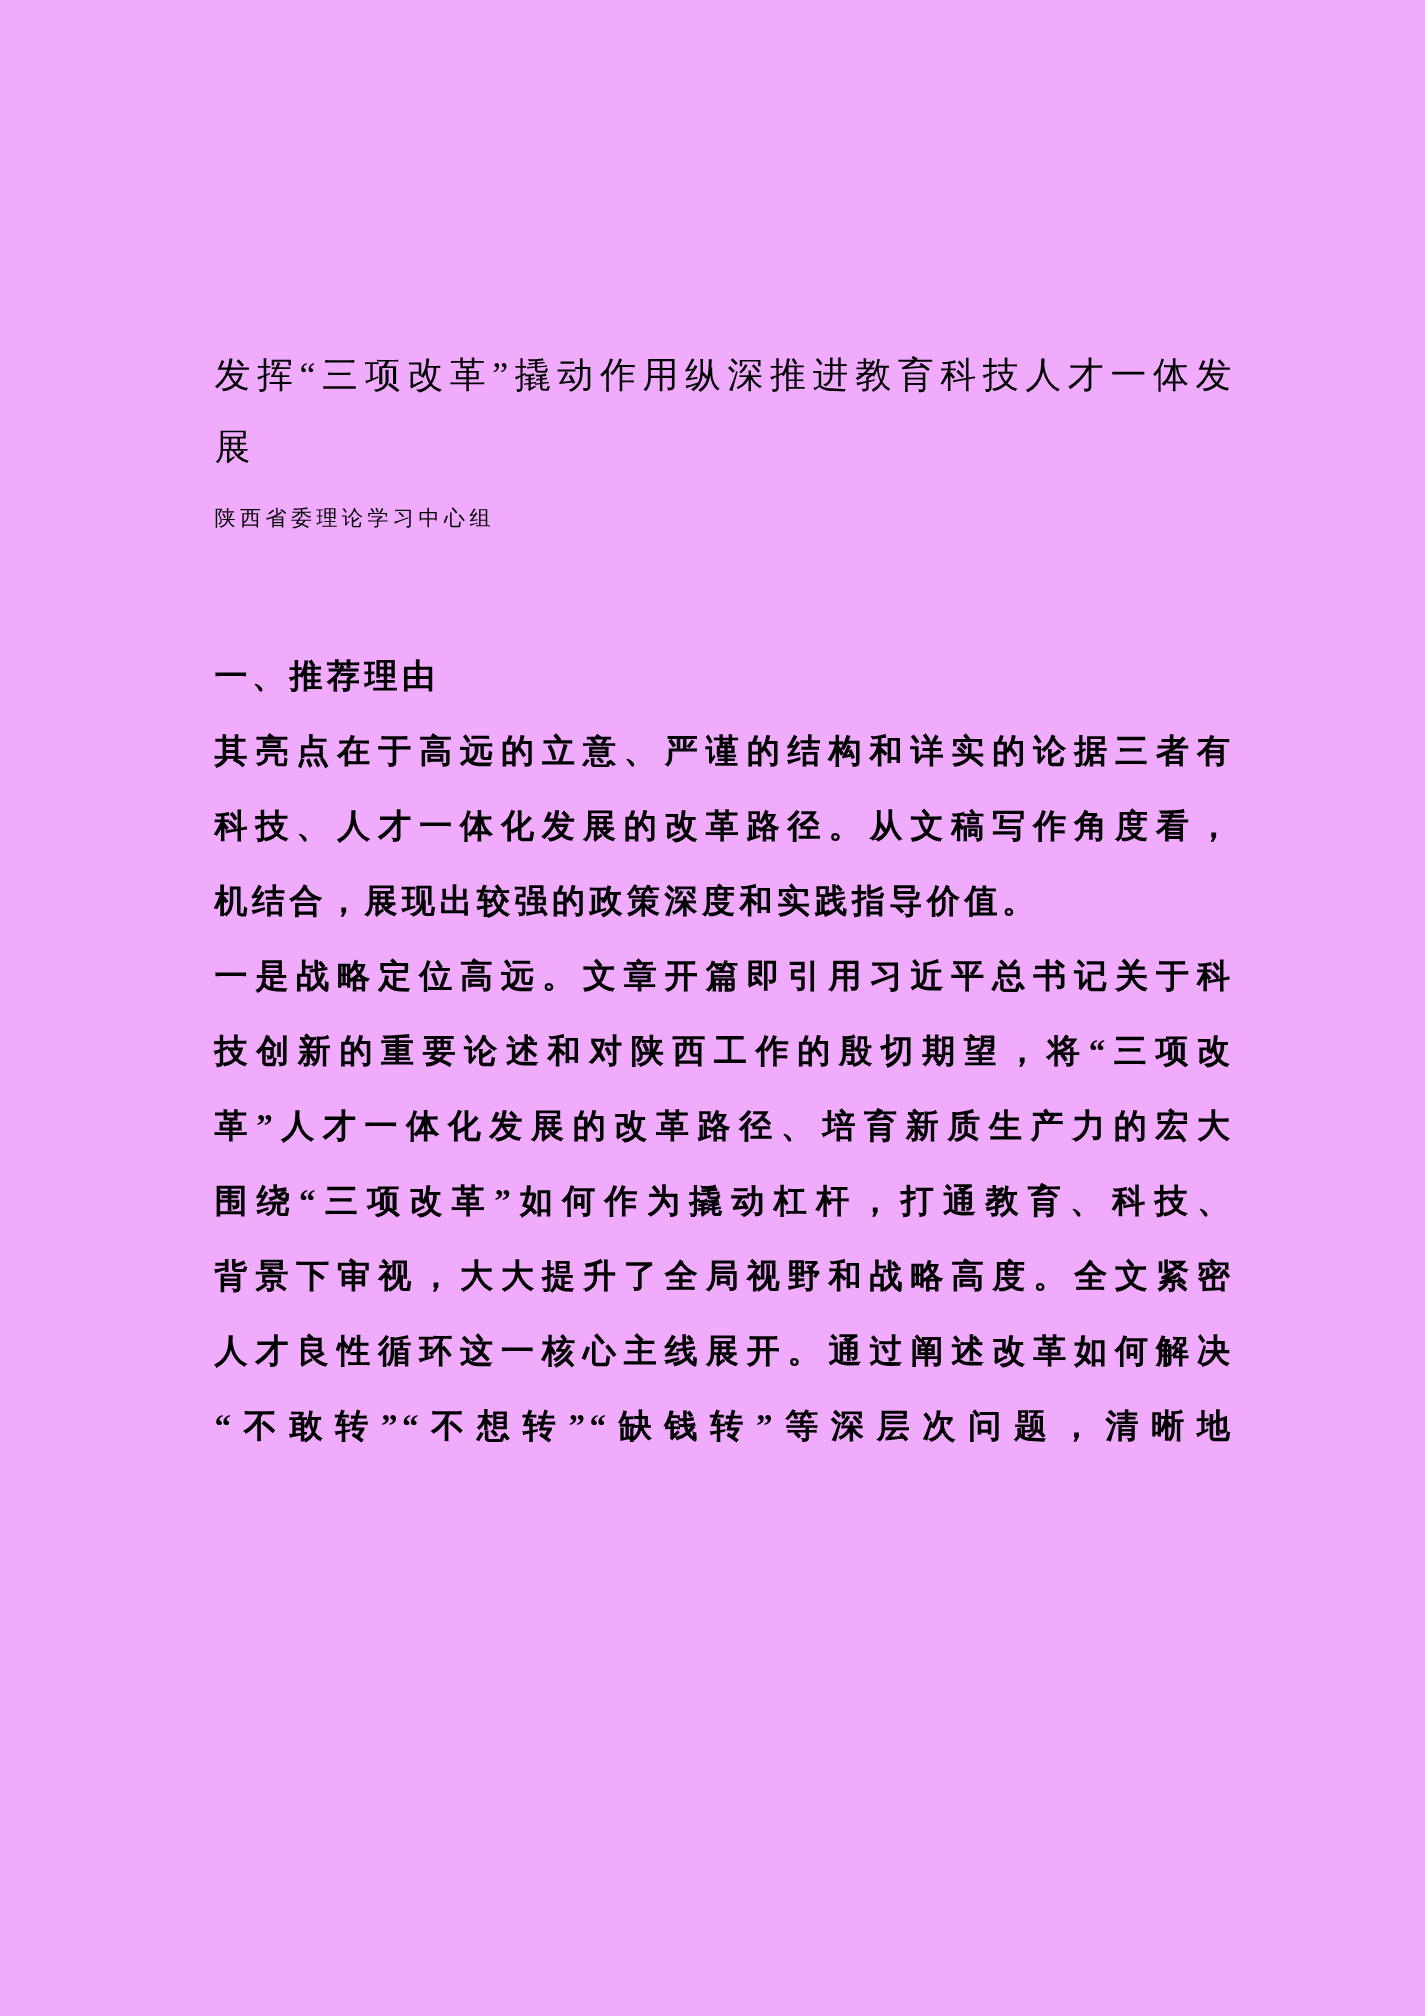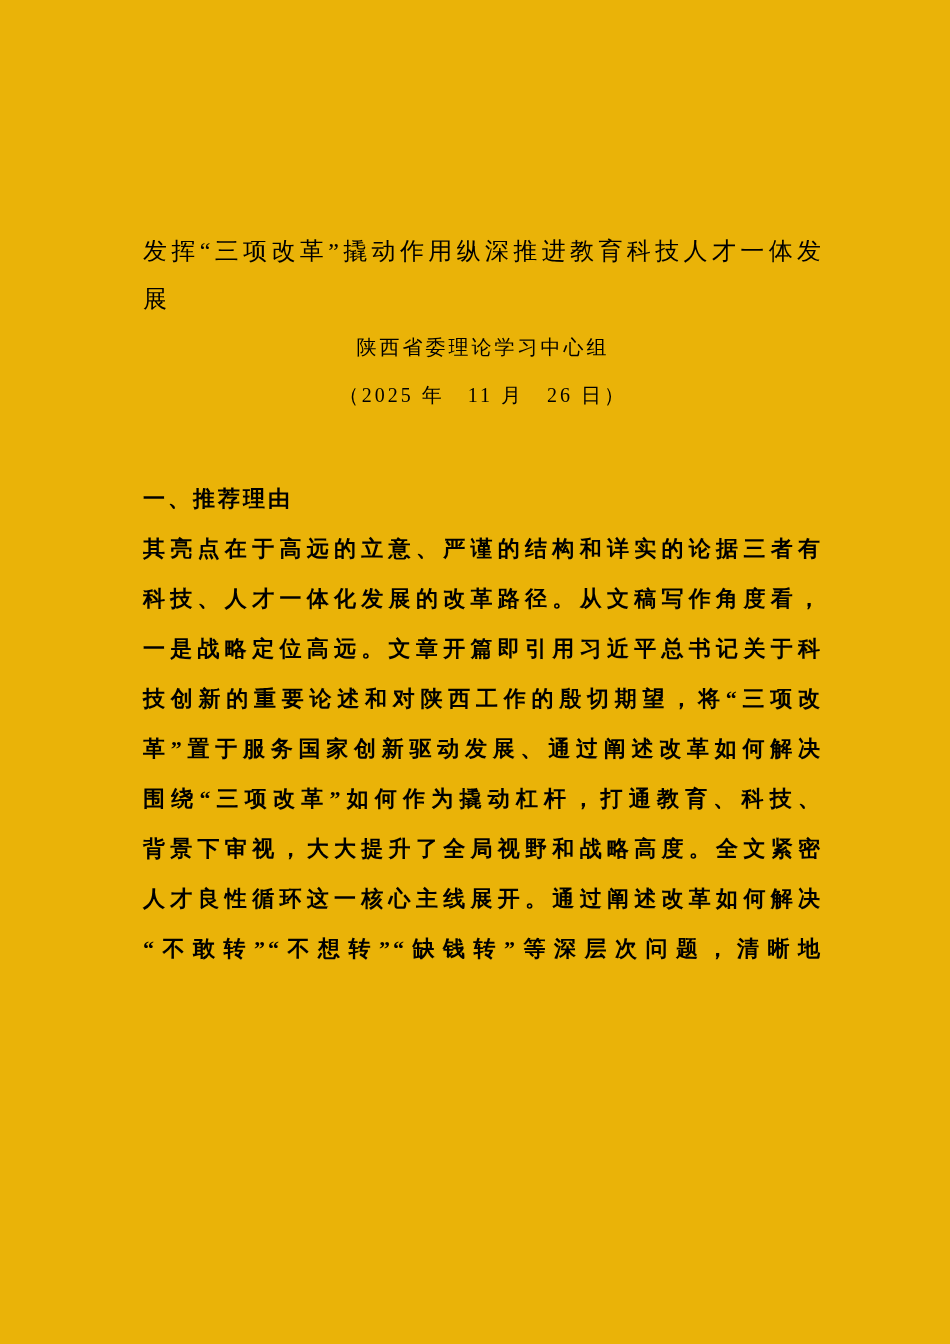--- a/index.html
+++ b/index.html
@@ -12,38 +12,37 @@
     height: 1344px;
     overflow: hidden;
     color: #000000;
     font-family: "Liberation Serif", "DejaVu Serif", serif;
   }
   .page {
     box-sizing: border-box;
     width: 950px;
     height: 1344px;
     padding: 227px 127px 0 143px;
-    background: #eab308;
+    background: #f0abfc;
   }
   
   .t-line {
     height: 48px;
     line-height: 48px;
     font-size: 24px;
     letter-spacing: 2px;
     white-space: nowrap;
   }
   
   .m-line {
     height: 48px;
     line-height: 48px;
-    font-size: 20px;
+    font-size: 14px;
     letter-spacing: 3px;
     white-space: nowrap;
-    text-align: center;
   }
   
   .line {
     height: 50px;
     line-height: 50px;
     font-size: 22px;
     letter-spacing: 3px;
     white-space: nowrap;
     font-weight: bold;
   }
@@ -60,29 +59,29 @@
 </style>
 </head>
 <body>
 
 <div class="page">
 
   <div class="t-line spread">发挥“三项改革”撬动作用纵深推进教育科技人才一体发</div>
   <div class="t-line">展</div>
 
   <div class="m-line">陕西省委理论学习中心组</div>
-  <div class="m-line">（2025 年　11 月　26 日）</div>
 
   <div class="spacer"></div>
 
   <div class="line">一、推荐理由</div>
 
   <div class="line spread">其亮点在于高远的立意、严谨的结构和详实的论据三者有</div>
   <div class="line spread">科技、人才一体化发展的改革路径。从文稿写作角度看，</div>
+  <div class="line">机结合，展现出较强的政策深度和实践指导价值。</div>
   <div class="line spread">一是战略定位高远。文章开篇即引用习近平总书记关于科</div>
   <div class="line spread">技创新的重要论述和对陕西工作的殷切期望，将“三项改</div>
-  <div class="line spread">革”置于服务国家创新驱动发展、通过阐述改革如何解决</div>
+  <div class="line spread">革”人才一体化发展的改革路径、培育新质生产力的宏大</div>
   <div class="line spread">围绕“三项改革”如何作为撬动杠杆，打通教育、科技、</div>
   <div class="line spread">背景下审视，大大提升了全局视野和战略高度。全文紧密</div>
   <div class="line spread">人才良性循环这一核心主线展开。通过阐述改革如何解决</div>
   <div class="line spread">“不敢转”“不想转”“缺钱转”等深层次问题，清晰地</div>
 
 </div>
 
 </body></html>

